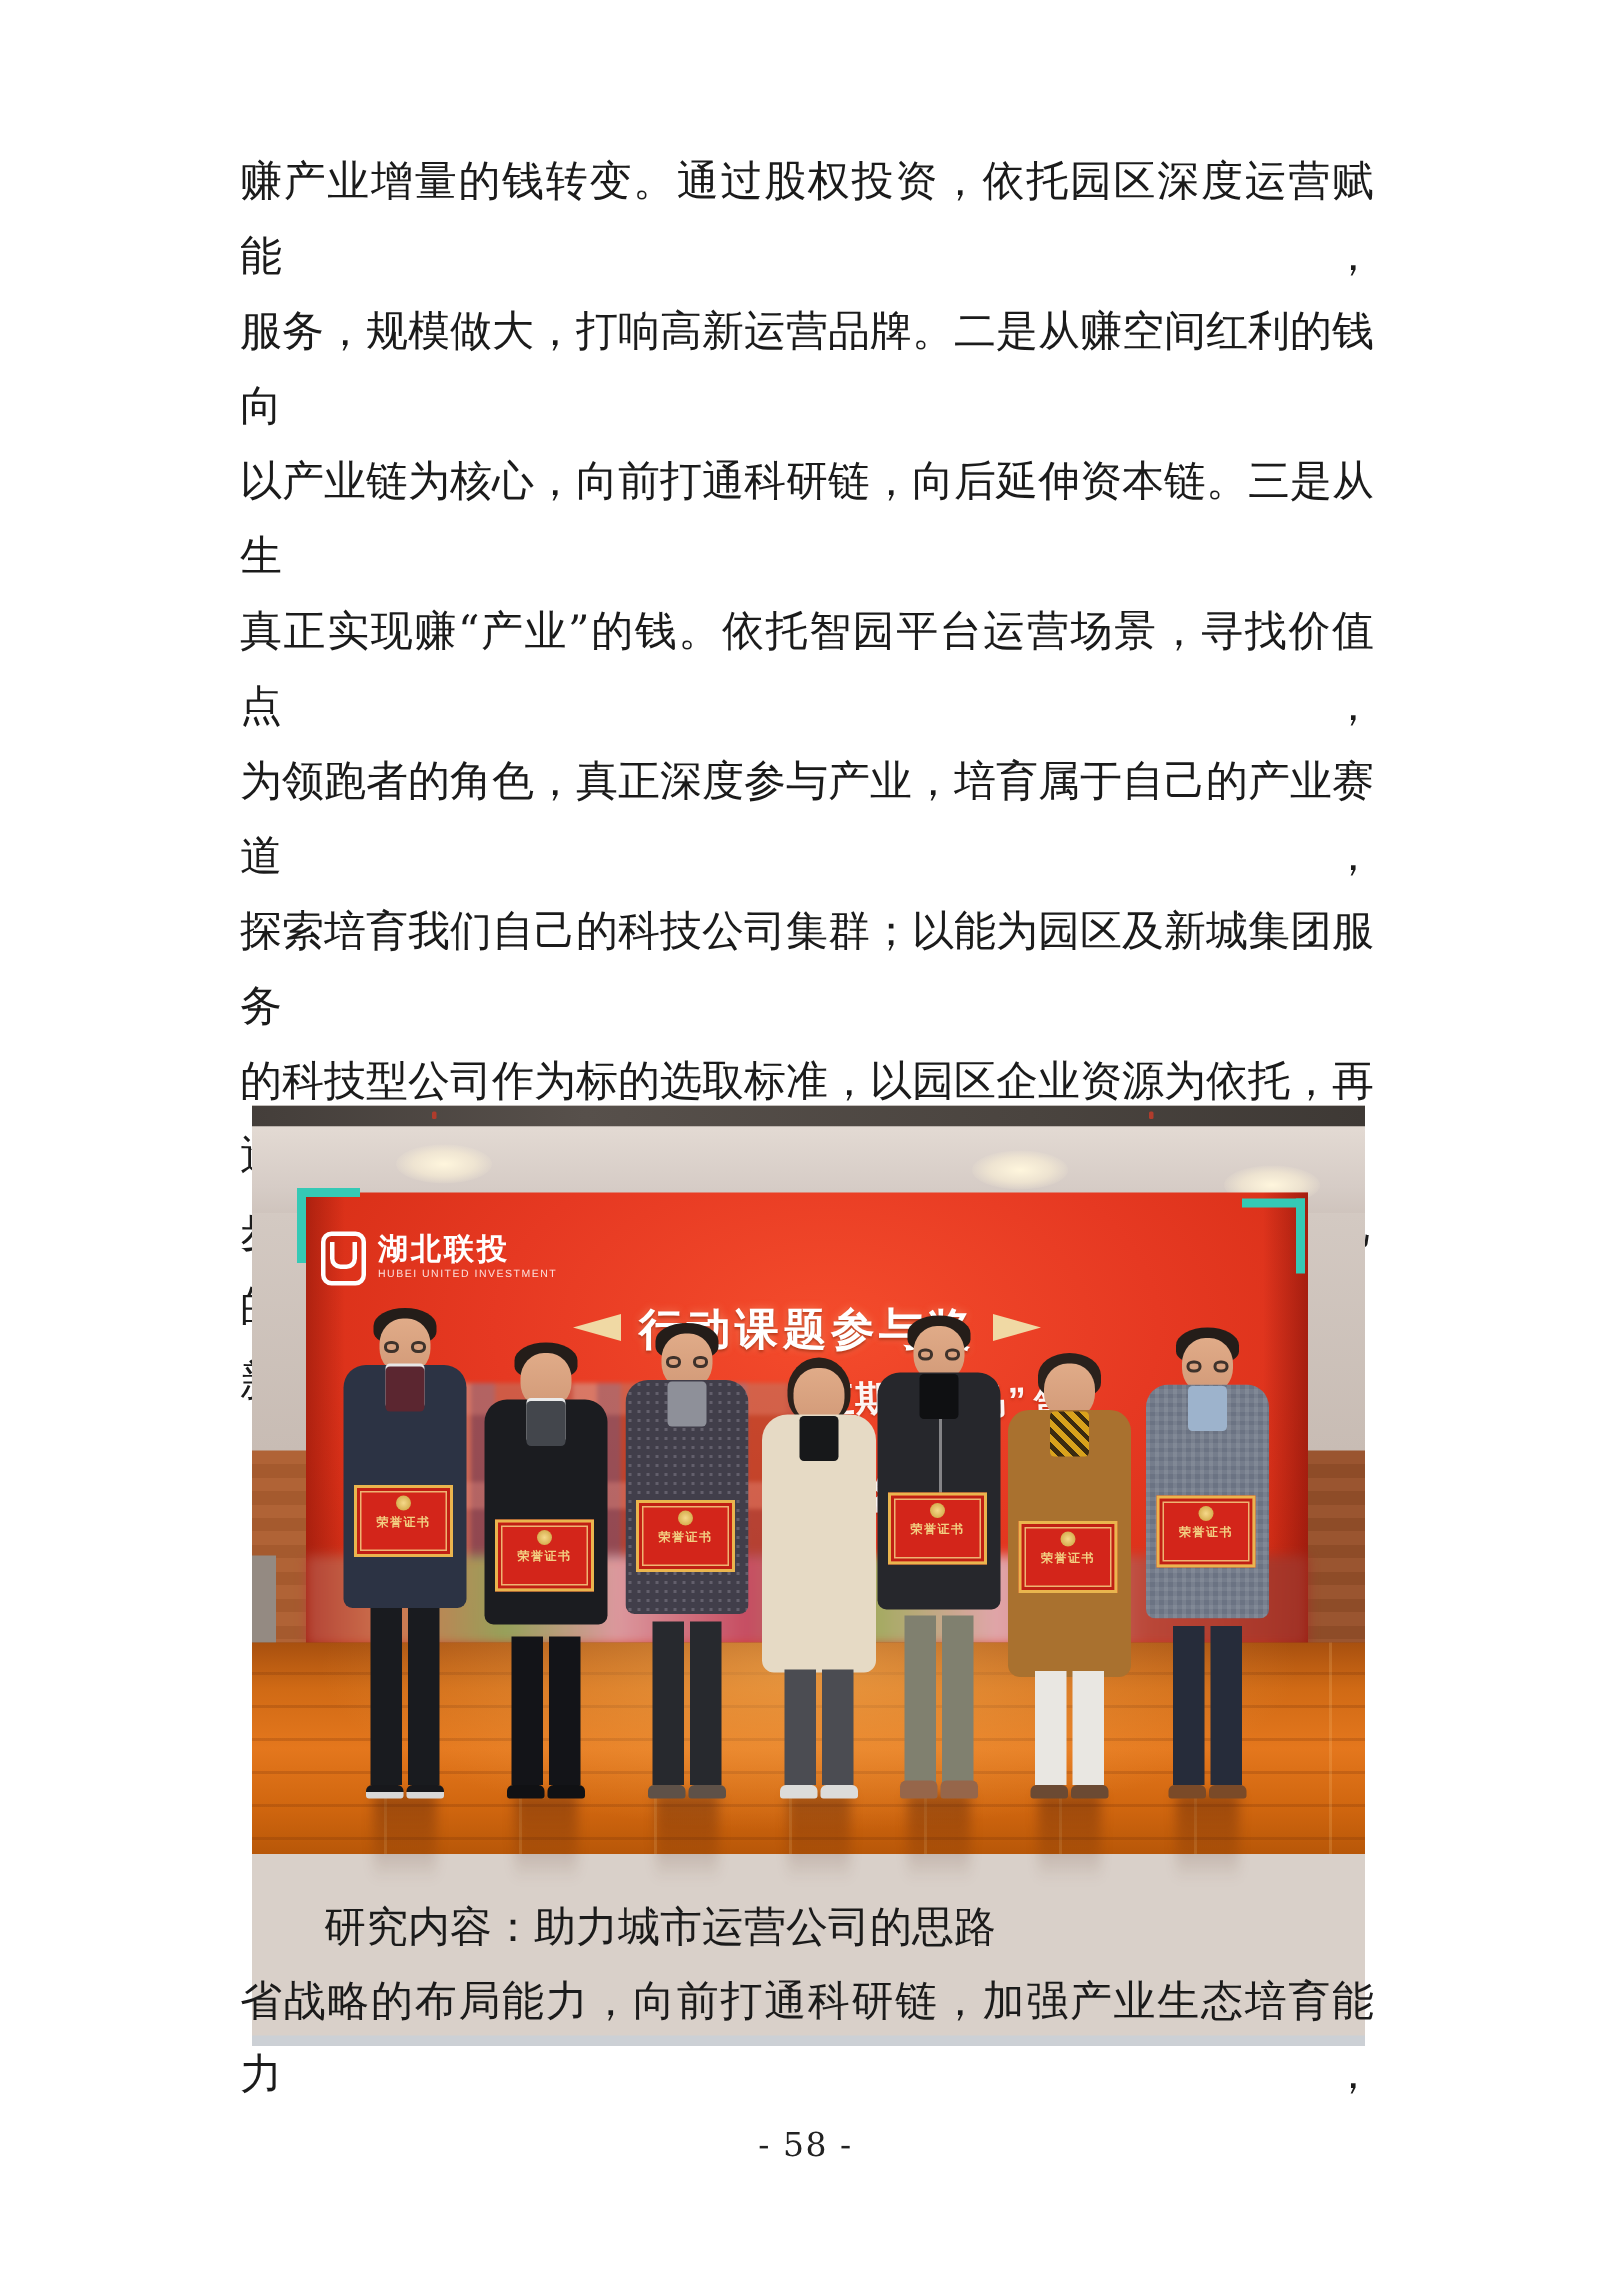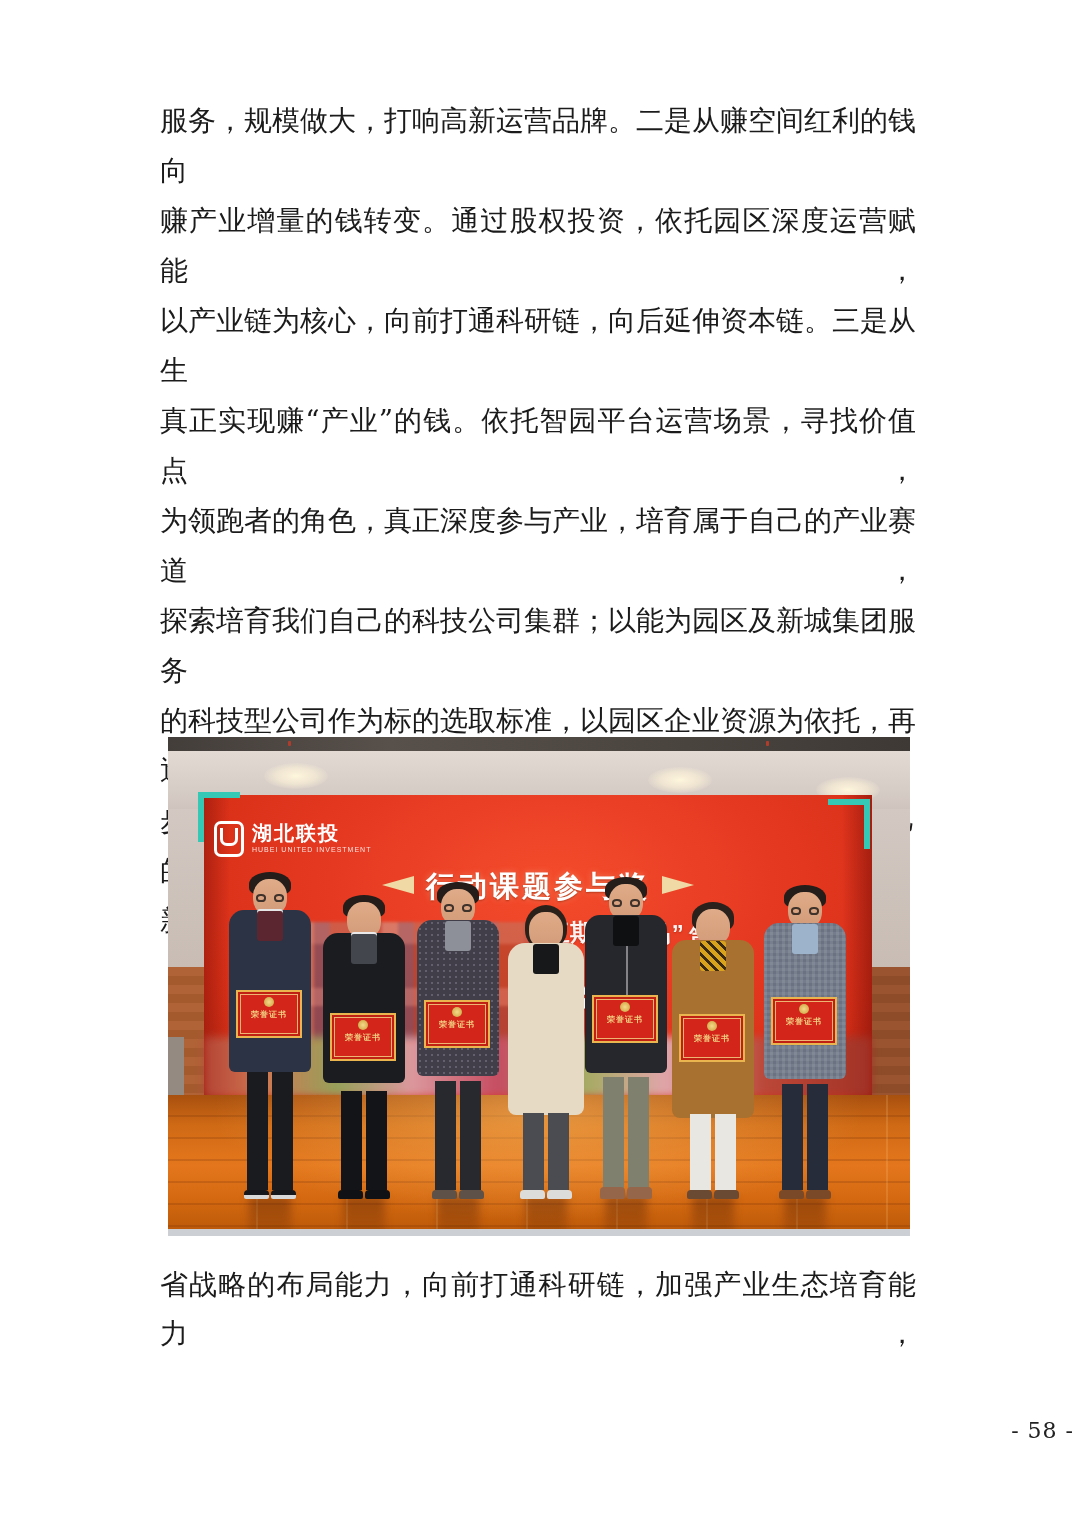--- a/index.html
+++ b/index.html
@@ -10,25 +10,25 @@
   .para{position:absolute;left:160px;width:756px;top:96px;}
   .line{font-size:28px;line-height:50px;white-space:nowrap;}
   .line.just{white-space:normal;text-align:justify;text-align-last:justify;text-justify:inter-character;}
   .heading-wrap{position:absolute;left:160px;width:756px;top:655px;}
   .heading{font-size:28px;line-height:50px;padding-left:58px;text-align:justify;
            text-align-last:justify;text-justify:inter-character;}
   .footer-block{position:absolute;left:160px;width:756px;top:1260px;}
   .fline{font-size:28px;line-height:49px;}
   .fline.ind{padding-left:56px;}
   .fline.just{text-align:justify;text-align-last:justify;text-justify:inter-character;}
-  .pagenum{position:absolute;left:0;width:100%;top:1418px;text-align:right;
+  .pagenum{position:absolute;left:0;width:100%;top:1418px;text-align:center;
            font-size:22px;letter-spacing:1px;color:#222;}
 
   
-  .photo{position:absolute;left:168px;top:737px;width:742px;height:499px;overflow:hidden;
+  .photo{position:absolute;left:168px;top:737px;width:742px;height:627px;overflow:hidden;
          background:#d9d0c9;font-family:"Liberation Sans", sans-serif;}
   .topstrip{position:absolute;left:0;top:0;width:100%;height:14px;
             background:linear-gradient(90deg,#443e3a,#57504b 30%,#4a443f 70%,#3e3935);}
   .topstrip i{position:absolute;top:4px;width:3px;height:5px;background:#b03c2c;border-radius:1px;}
   .ceiling{position:absolute;left:0;top:14px;width:100%;height:58px;
            background:linear-gradient(180deg,#e3dad3,#d6ccc6 70%,#cfc4bd);}
   .side-upper{position:absolute;top:72px;height:158px;width:38px;
            background:linear-gradient(180deg,#d3c9c2,#c8bcb4);}
   .side-upper.l{left:0;} .side-upper.r{right:0;}
   .light{position:absolute;width:64px;height:26px;border-radius:50%;
@@ -160,22 +160,22 @@
   .p7 .leg{background:#262c3a;top:199px;}
   .p7 .shoe{background:#7a4a28;}
   .p7 .cert{top:112px;}
 </style>
 </head>
 <body>
 
 <div class="page">
 
   <div class="para">
+    <div class="line just">赚产业增量的钱转变。通过股权投资，依托园区深度运营赋能，</div>
     <div class="line just">服务，规模做大，打响高新运营品牌。二是从赚空间红利的钱向</div>
-    <div class="line just">赚产业增量的钱转变。通过股权投资，依托园区深度运营赋能，</div>
     <div class="line just">以产业链为核心，向前打通科研链，向后延伸资本链。三是从生</div>
     <div class="line just">真正实现赚“产业”的钱。依托智园平台运营场景，寻找价值点，</div>
     <div class="line just">为领跑者的角色，真正深度参与产业，培育属于自己的产业赛道，</div>
     <div class="line just">探索培育我们自己的科技公司集群；以能为园区及新城集团服务</div>
     <div class="line just">的科技型公司作为标的选取标准，以园区企业资源为依托，再逐</div>
     <div class="line just">步依托“产业大脑”等工具扩大标的范围，力争培育属于自己的</div>
     <div class="line">新的产业赛道。</div>
   </div>
 
 
@@ -332,17 +332,18 @@
       <div class="cert">
         <div class="cert-emblem"></div>
         <div class="cert-text">荣誉证书</div>
       </div>
     </div>
 
     <div class="photo-bottom"></div>
   </div>
 
   <div class="footer-block">
+    <div class="fline ind">研究内容：助力城市运营公司的思路</div>
     <div class="fline just">省战略的布局能力，向前打通科研链，加强产业生态培育能力，</div>
   </div>
 
   <div class="pagenum">- 58 -</div>
 </div>
 
 </body></html>

